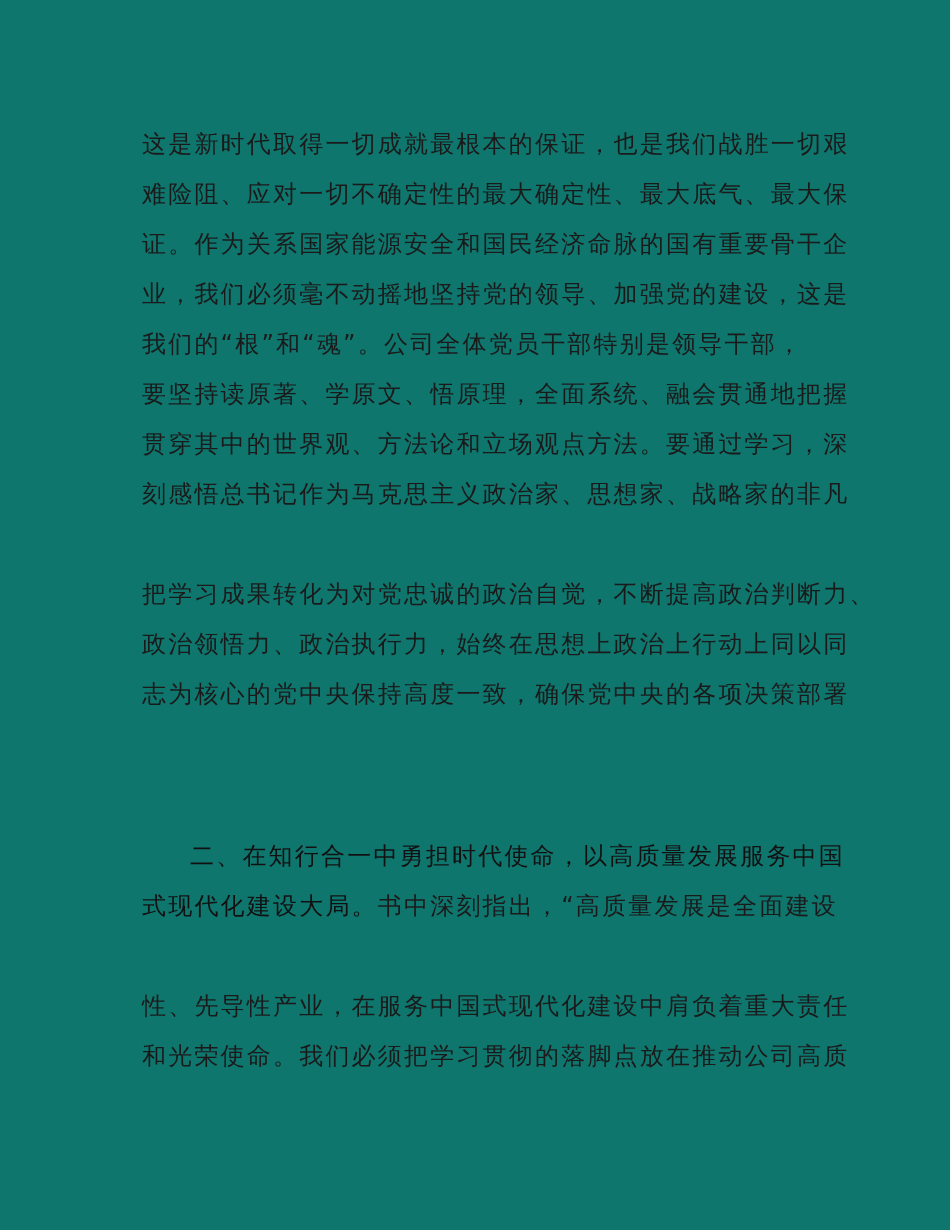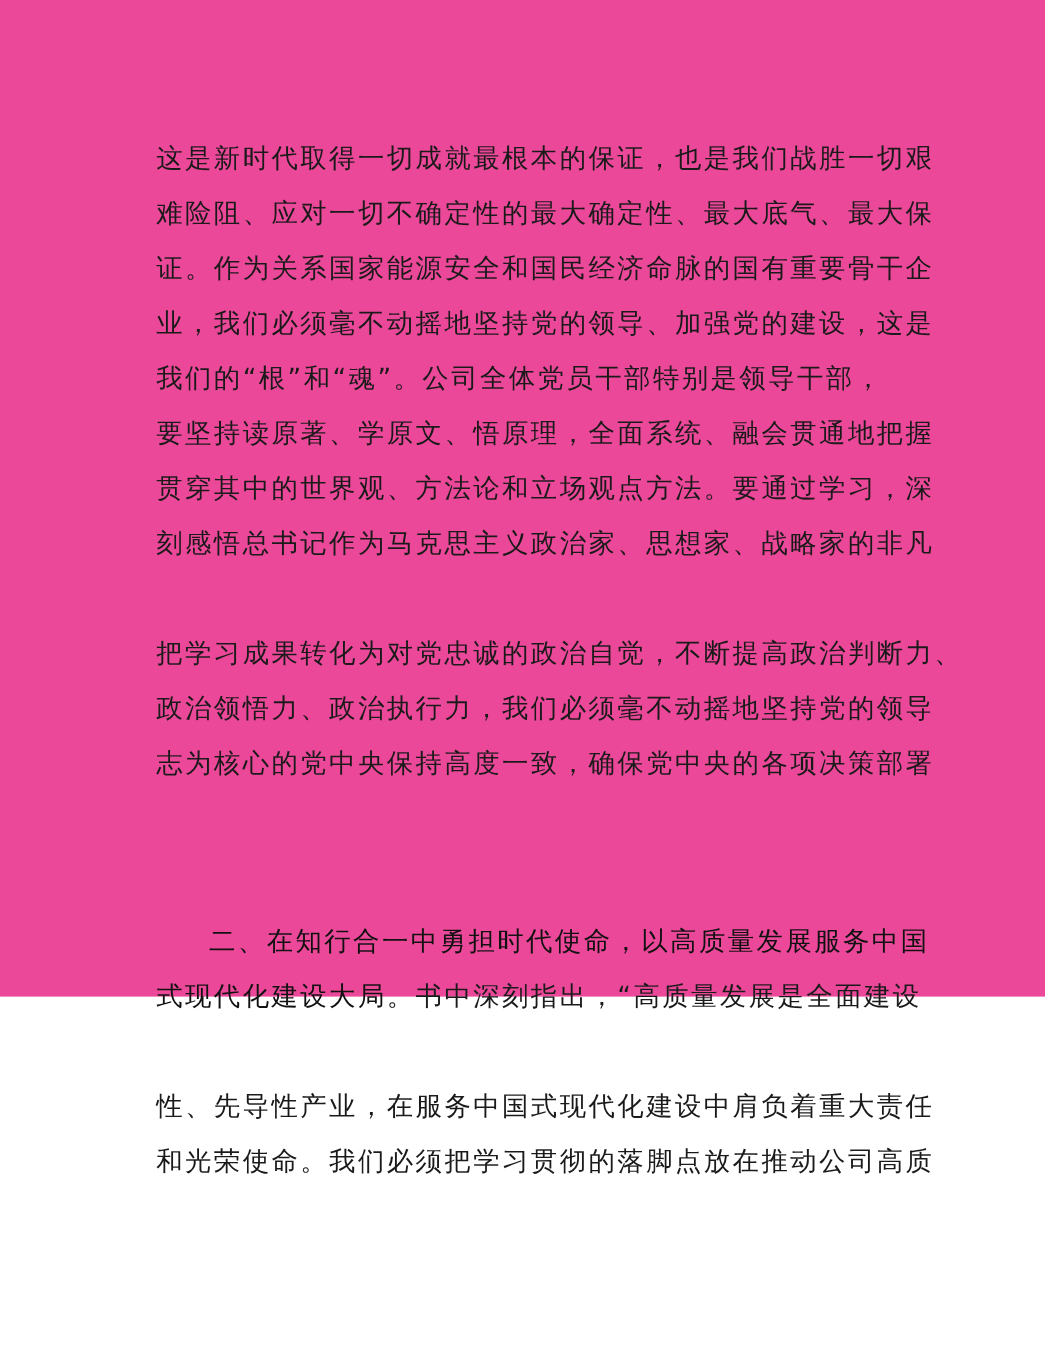--- a/index.html
+++ b/index.html
@@ -1,19 +1,19 @@
 <!DOCTYPE html>
 <html><head>
 <meta charset="utf-8">
 <style>
   html, body { margin: 0; padding: 0; background: #ffffff; }
   body { width: 950px; height: 1230px; position: relative; overflow: hidden; }
   .page {
-    position: absolute; left: 0; top: 0; width: 950px; height: 906px;
-    background: #ec4899;
+    position: absolute; left: 0; top: 0; width: 950px; height: 1230px;
+    background: #0f766e;
   }
   .line {
     position: absolute; left: 142px; width: 680px; height: 40px;
     font-family: "DejaVu Sans", sans-serif;
     font-size: 24px; line-height: 40px; color: #1a1a1a;
     white-space: nowrap; letter-spacing: 2.2px;
   }
   .bold { font-weight: normal; color: #111; }
   .indent { left: 190px; }
 </style>
@@ -23,21 +23,21 @@
 <div class="page">
   <div class="line" style="top:124px">这是新时代取得一切成就最根本的保证，也是我们战胜一切艰</div>
   <div class="line" style="top:174px">难险阻、应对一切不确定性的最大确定性、最大底气、最大保</div>
   <div class="line" style="top:224px">证。作为关系国家能源安全和国民经济命脉的国有重要骨干企</div>
   <div class="line" style="top:274px">业，我们必须毫不动摇地坚持党的领导、加强党的建设，这是</div>
   <div class="line" style="top:324px">我们的“根”和“魂”。公司全体党员干部特别是领导干部，</div>
   <div class="line" style="top:374px">要坚持读原著、学原文、悟原理，全面系统、融会贯通地把握</div>
   <div class="line" style="top:424px">贯穿其中的世界观、方法论和立场观点方法。要通过学习，深</div>
   <div class="line" style="top:474px">刻感悟总书记作为马克思主义政治家、思想家、战略家的非凡</div>
   <div class="line" style="top:574px">把学习成果转化为对党忠诚的政治自觉，不断提高政治判断力、</div>
-  <div class="line" style="top:624px">政治领悟力、政治执行力，我们必须毫不动摇地坚持党的领导</div>
+  <div class="line" style="top:624px">政治领悟力、政治执行力，始终在思想上政治上行动上同以同</div>
   <div class="line" style="top:674px">志为核心的党中央保持高度一致，确保党中央的各项决策部署</div>
 
   <div class="line bold indent" style="top:836px; width:640px;">二、在知行合一中勇担时代使命，以高质量发展服务中国</div>
   <div class="line" style="top:886px">
     <span class="bold">式现代化建设大局。</span><span>书中深刻指出，“高质量发展是全面建设</span>
   </div>
   <div class="line" style="top:986px">性、先导性产业，在服务中国式现代化建设中肩负着重大责任</div>
   <div class="line" style="top:1036px">和光荣使命。我们必须把学习贯彻的落脚点放在推动公司高质</div>
 </div>
 

